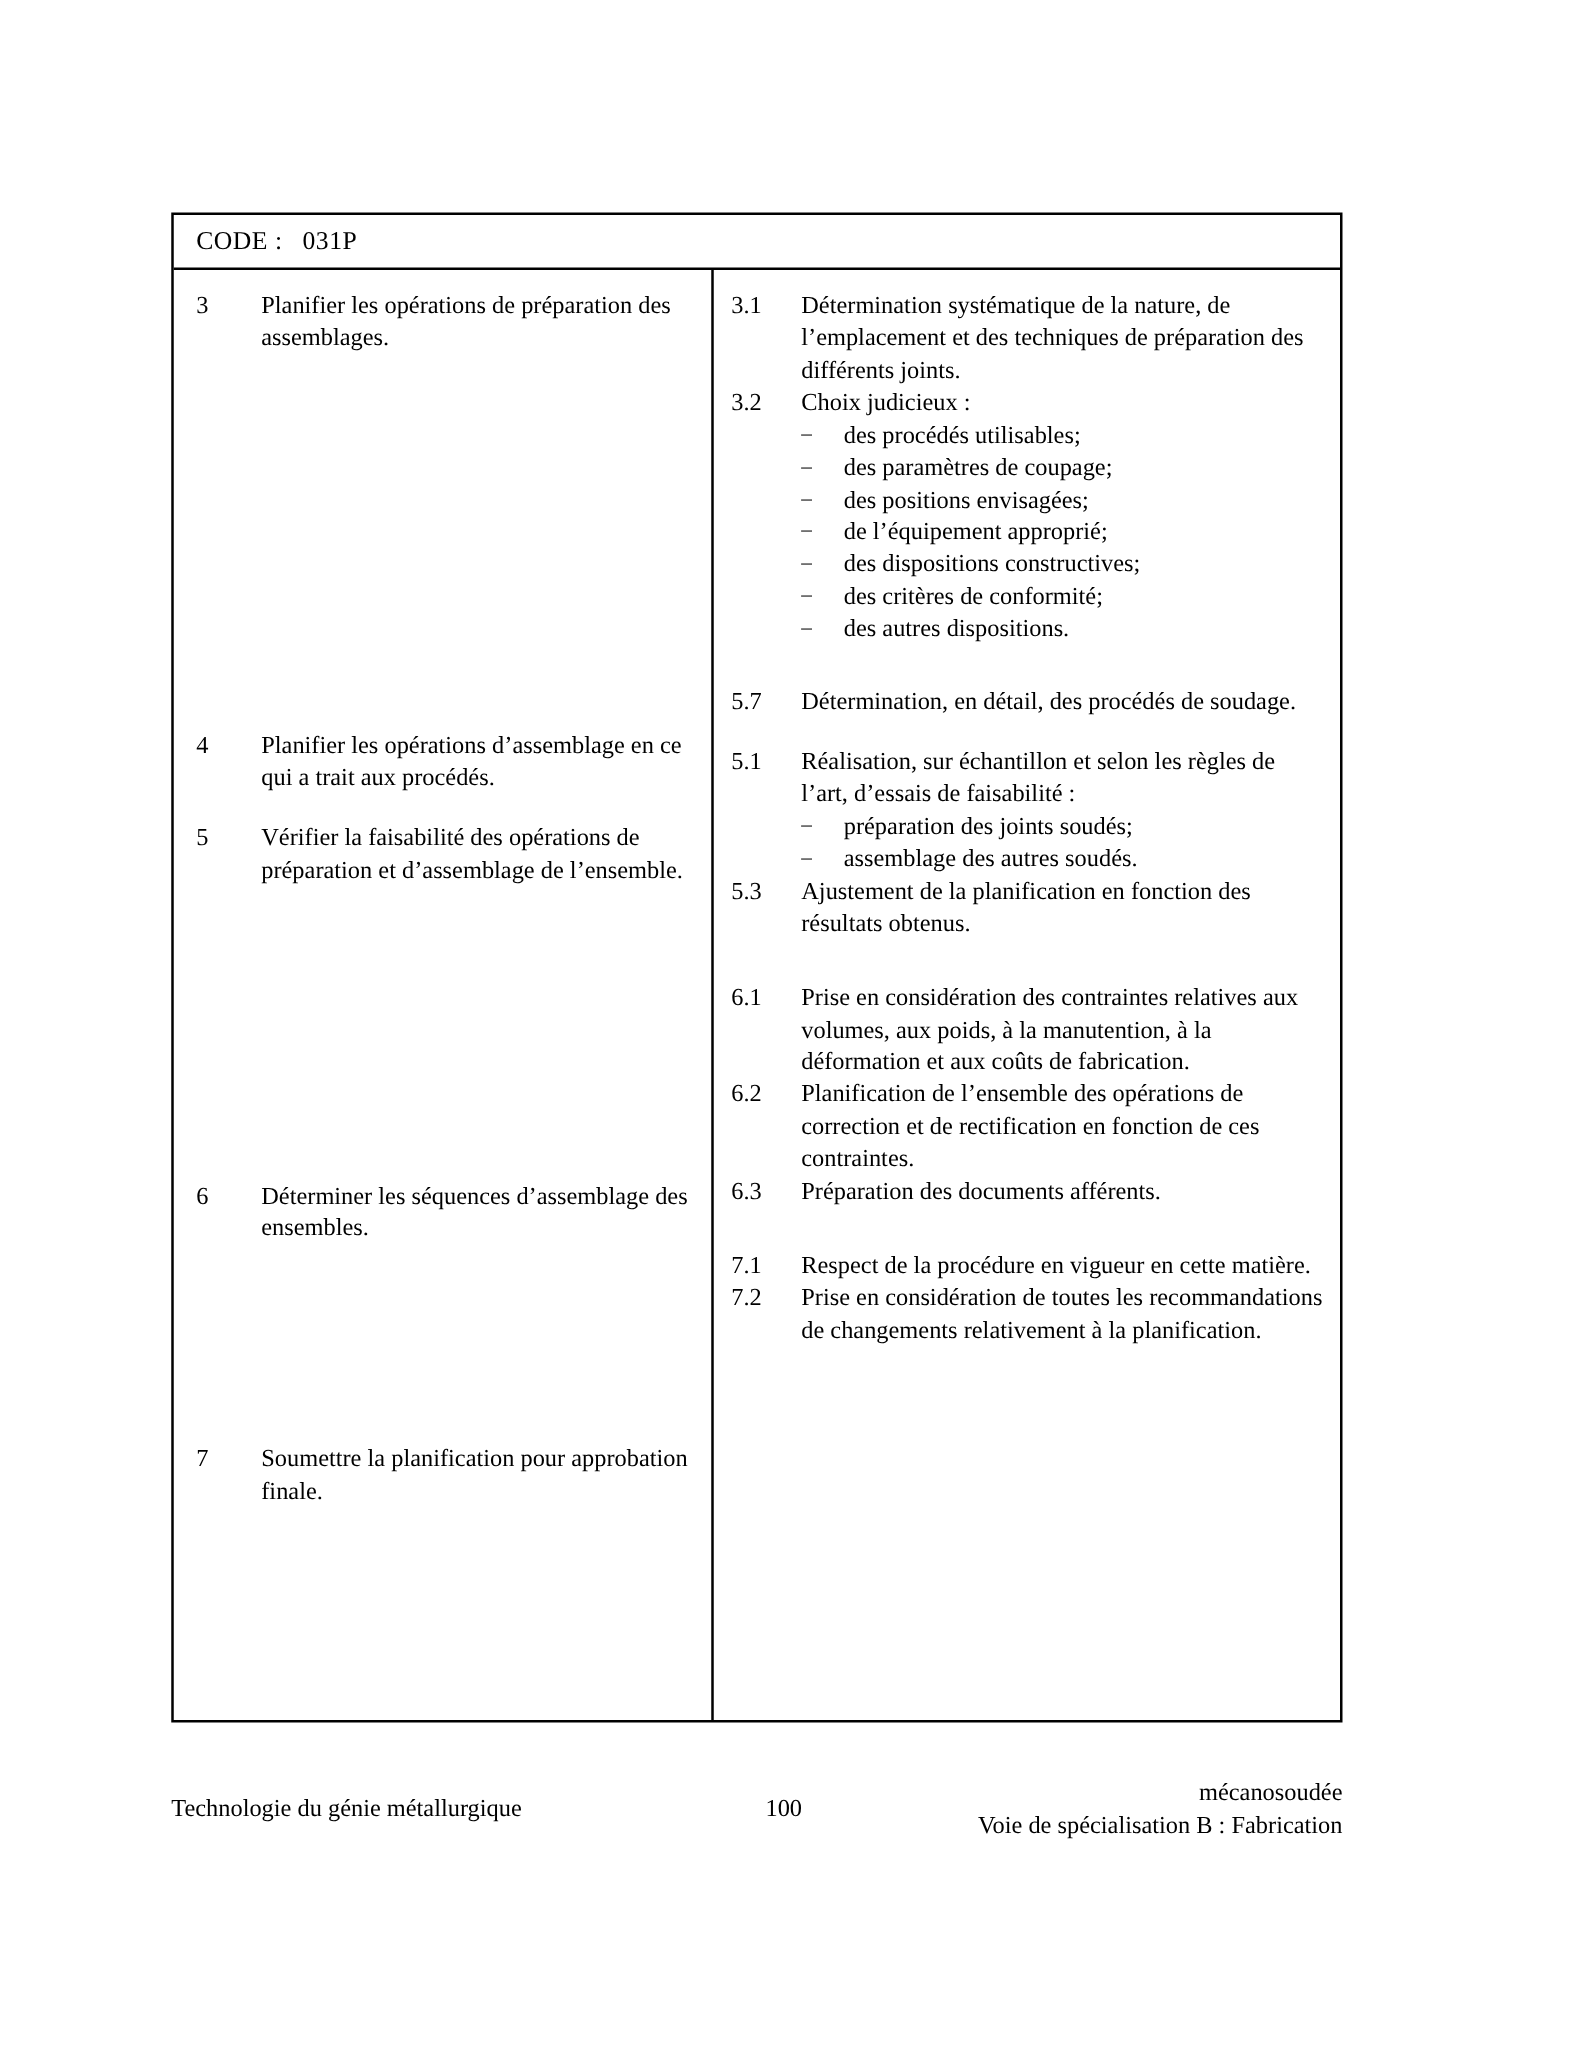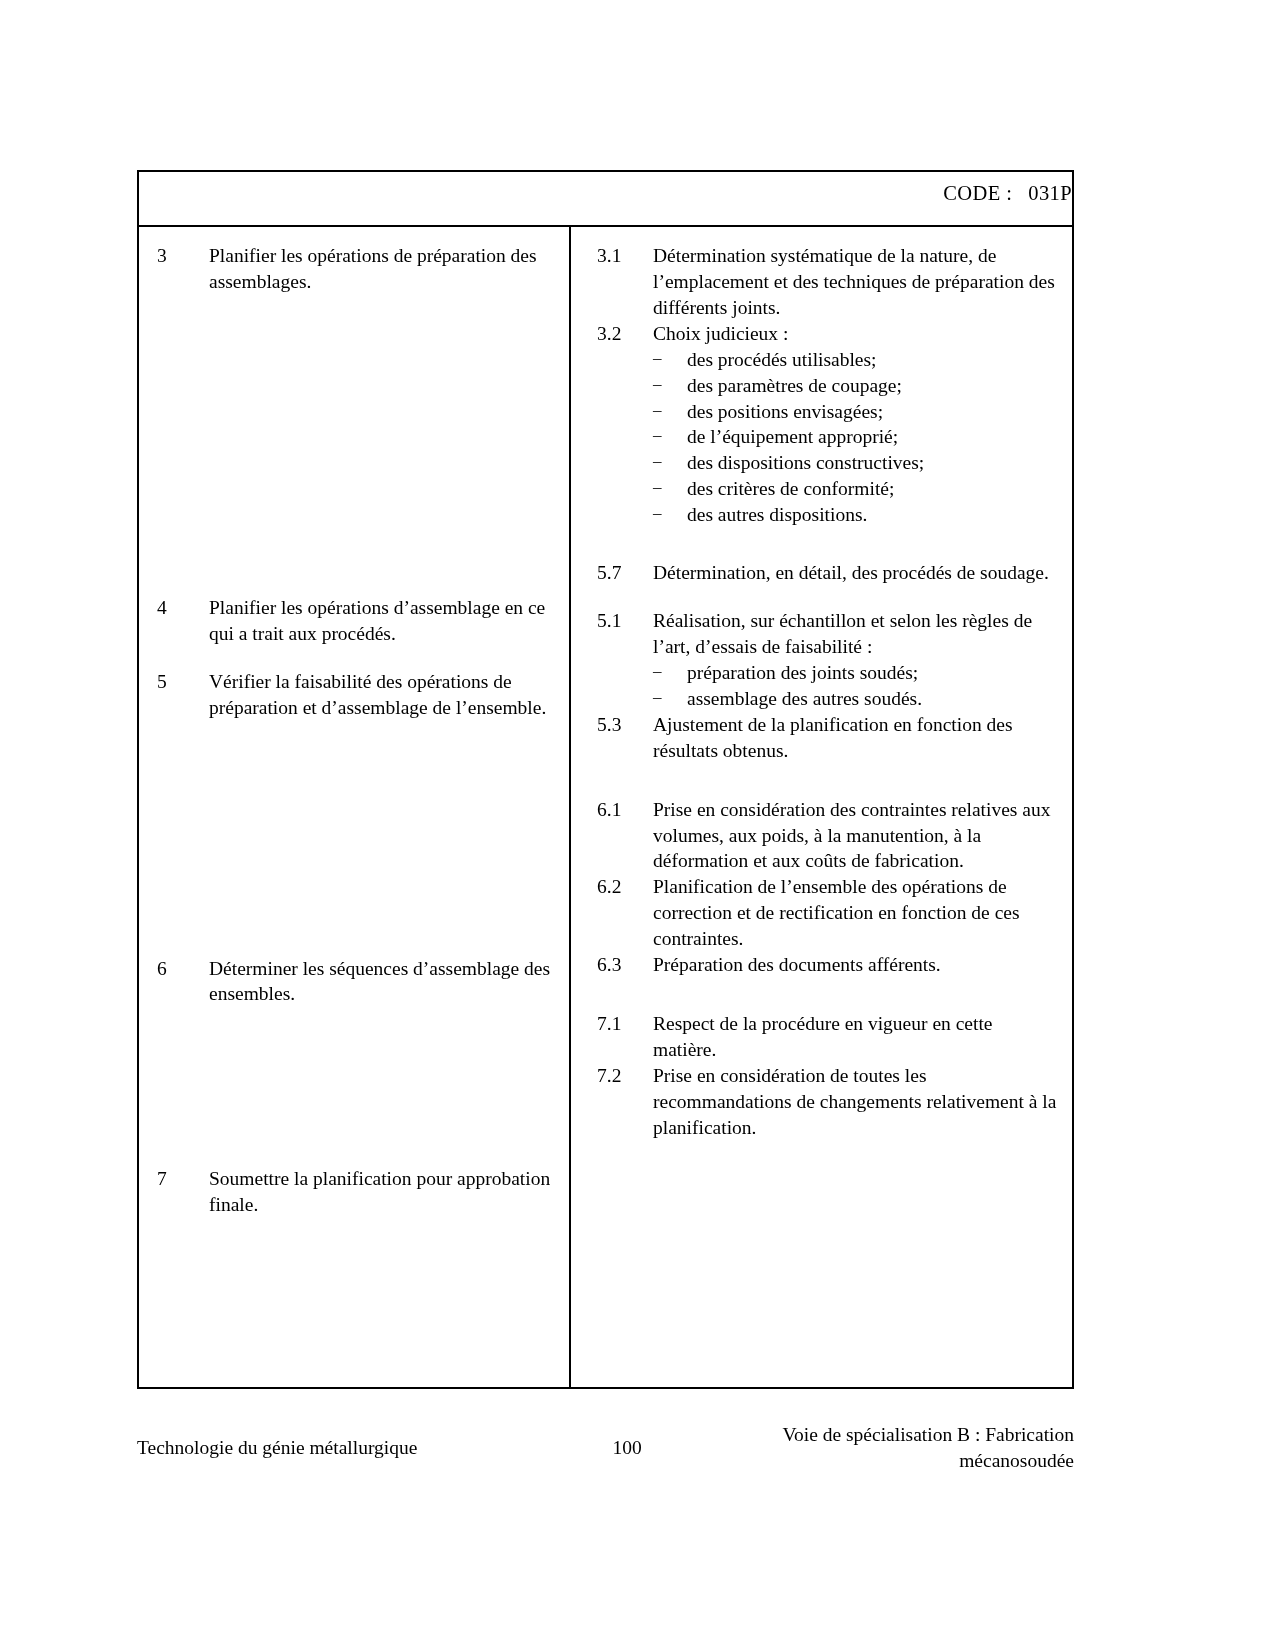--- a/index.html
+++ b/index.html
@@ -23,40 +23,39 @@
   .doc-table {
     position: absolute;
     left: 137px;
     top: 170px;
     width: 937px;
     border: 2px solid #000;
     box-sizing: border-box;
   }
   .code-row {
     border-bottom: 2px solid #000;
-    padding: 10px 0 20px 18px;
+    padding: 10px 0 9px 18px;
     font-size: 20.5px;
     letter-spacing: 0.4px;
-    text-align: right;
   }
   .code-label { margin-right: 16px; }
   .columns {
     display: flex;
     min-height: 1160px;
   }
   .col-left {
     width: 432px;
     box-sizing: border-box;
     border-right: 2px solid #000;
     padding: 16px 14px 0 18px;
   }
   .col-right {
     flex: 1;
     box-sizing: border-box;
-    padding: 16px 14px 0 26px;
+    padding: 16px 14px 0 14px;
     font-family: Liberation Serif, serif;
   }
   .item {
     display: flex;
     font-size: 19.5px;
     line-height: 1.33;
     margin-bottom: 0;
   }
   .item .num {
     width: 52px;
@@ -246,19 +245,19 @@
 
       </div>
     </div>
   </div>
 
   <div class="footer">
     <div class="footer-row">
       <div class="footer-left">Technologie du génie métallurgique</div>
       <div class="footer-center">100</div>
       <div class="footer-right">
+        <div>mécanosoudée</div>
         <div>Voie de spécialisation B : Fabrication</div>
-        <div>mécanosoudée</div>
       </div>
     </div>
   </div>
 
 </div>
 
 </body></html>

